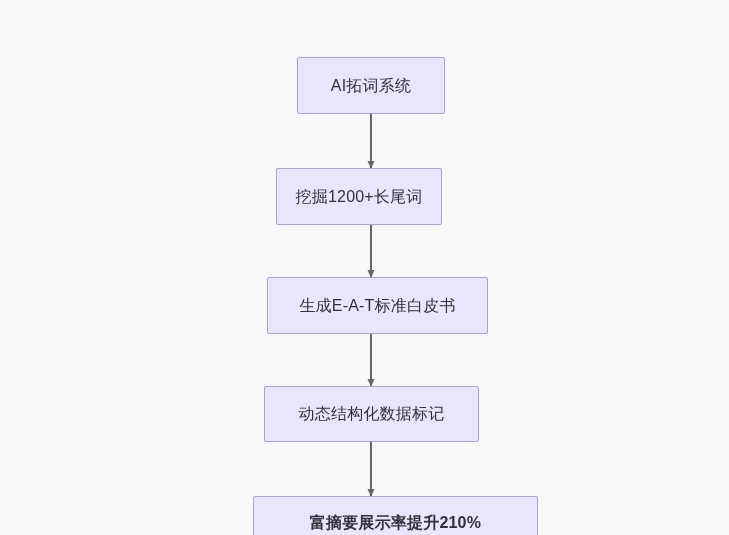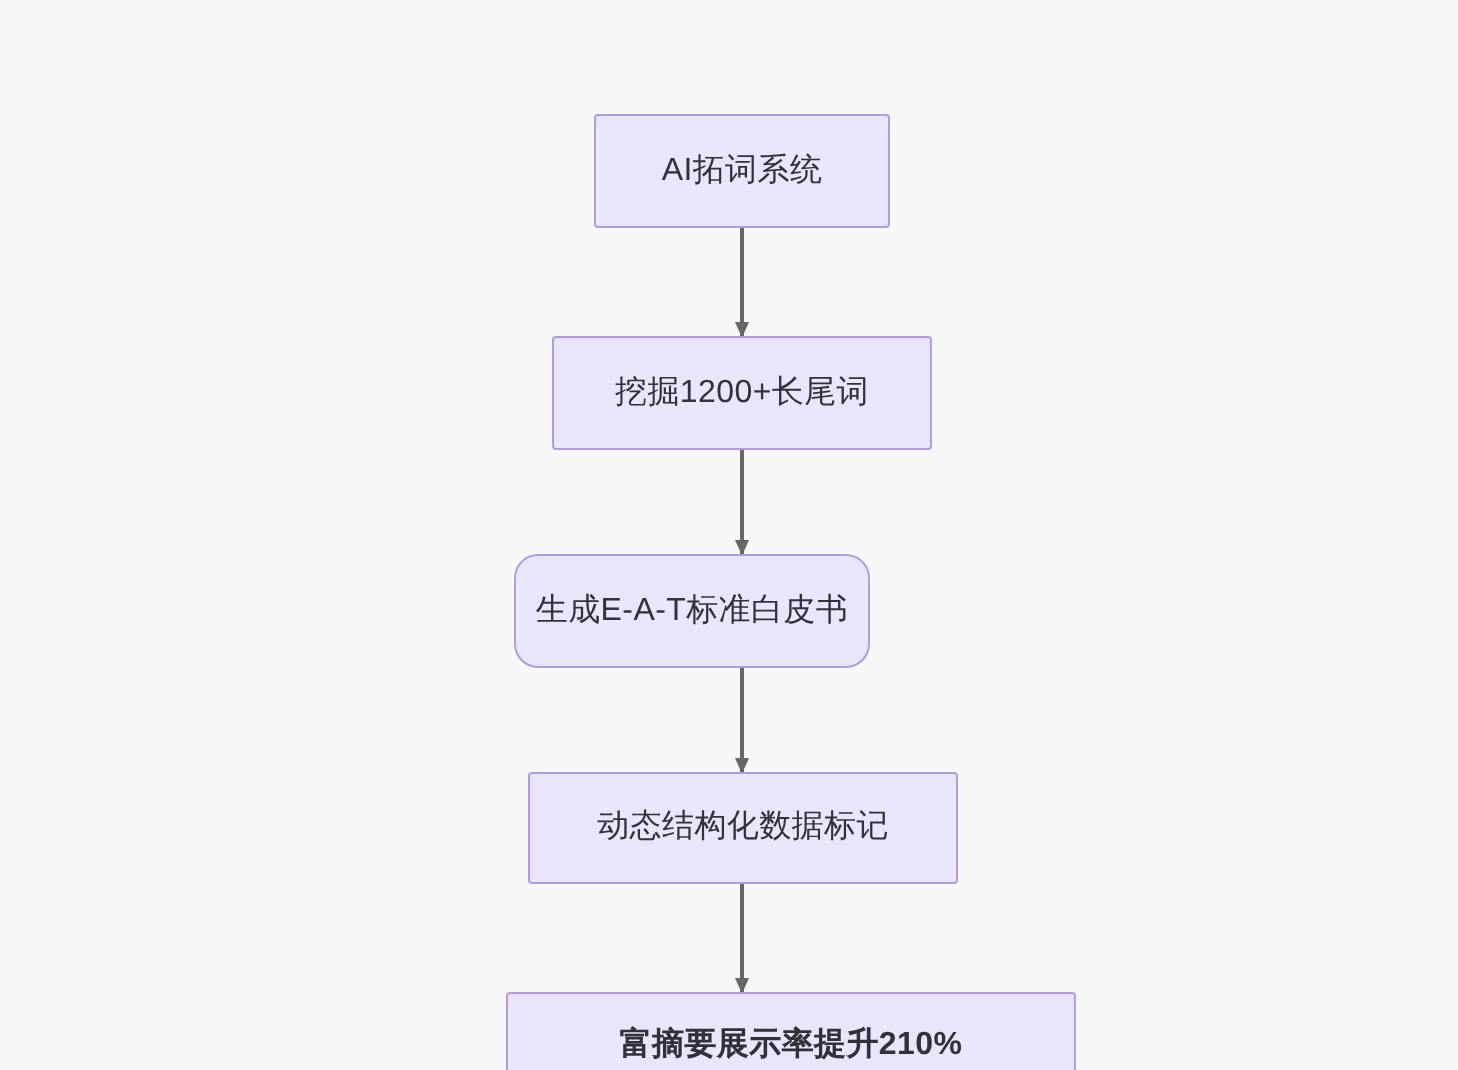--- a/index.html
+++ b/index.html
@@ -61,25 +61,25 @@
     <line x1="371" y1="70" x2="371" y2="124" stroke="#666666" stroke-width="2" marker-end="url(#arrowhead)"></line>
     <line x1="371" y1="181" x2="371" y2="233" stroke="#666666" stroke-width="2" marker-end="url(#arrowhead)"></line>
     <line x1="371" y1="290" x2="371" y2="342" stroke="#666666" stroke-width="2" marker-end="url(#arrowhead)"></line>
     <line x1="371" y1="398" x2="371" y2="452" stroke="#666666" stroke-width="2" marker-end="url(#arrowhead)"></line>
   </svg>
 
   <div class="flow-node" style="left:297px; top:13px; width:148px; height:57px;">
     <span class="node-label">AI拓词系统</span>
   </div>
 
-  <div class="flow-node" style="left:276px; top:124px; width:190px; height:57px;">
+  <div class="flow-node" style="left:276px; top:124px; width:166px; height:57px;">
     <span class="node-label">挖掘1200+长尾词</span>
   </div>
 
-  <div class="flow-node" style="left:257px; top:233px; width:178px; height:57px;border-radius:12px;">
+  <div class="flow-node" style="left:267px; top:233px; width:221px; height:57px;">
     <span class="node-label">生成E-A-T标准白皮书</span>
   </div>
 
   <div class="flow-node" style="left:264px; top:342px; width:215px; height:56px;justify-content:center;">
     <span class="node-label">动态结构化数据标记</span>
   </div>
 
   <div class="flow-node" style="left:253px; top:452px; width:285px; height:54px;font-weight:bold;">
     <span class="node-label">富摘要展示率提升210%</span>
   </div>

